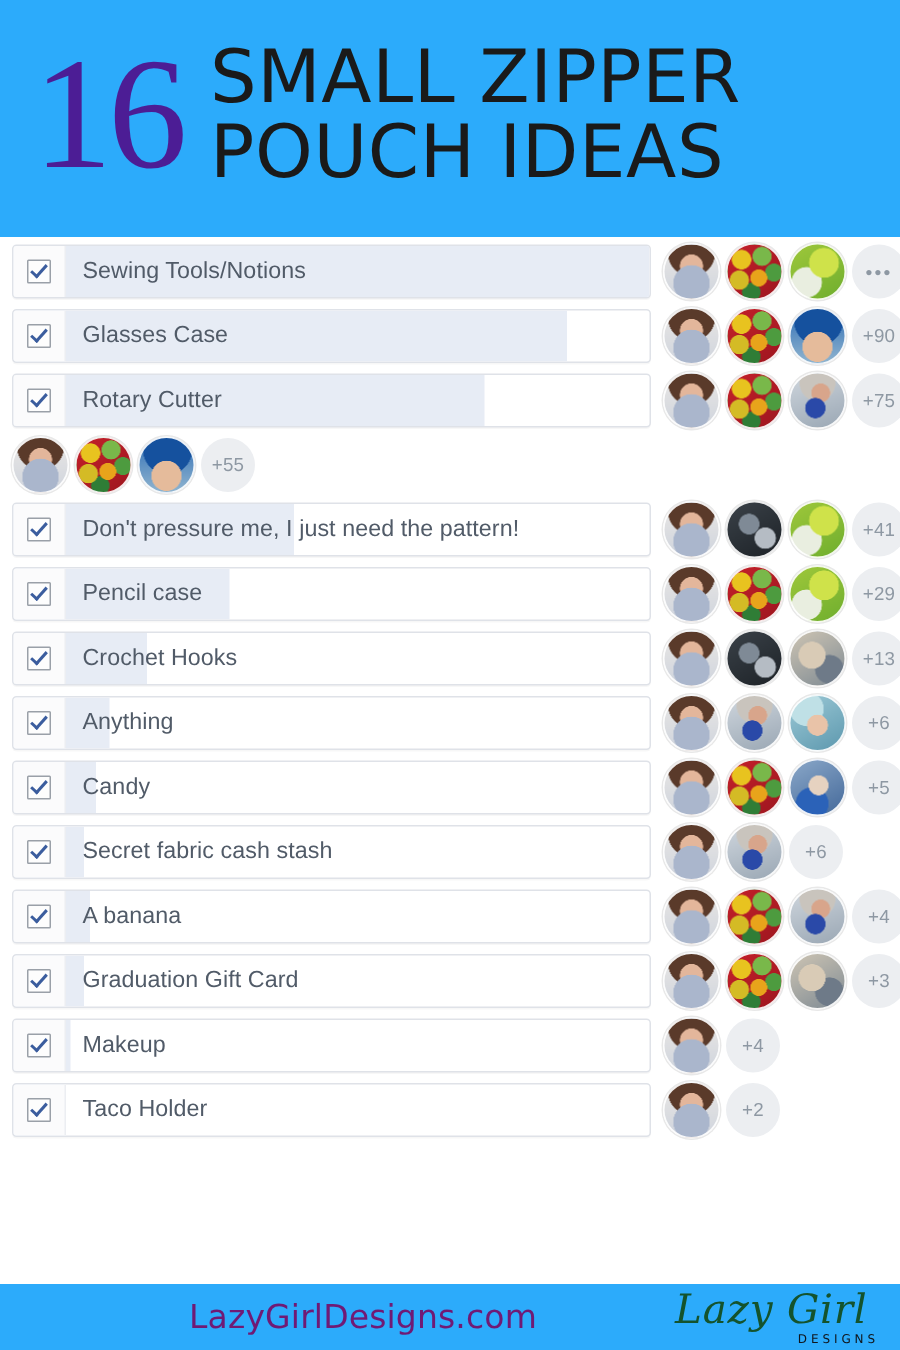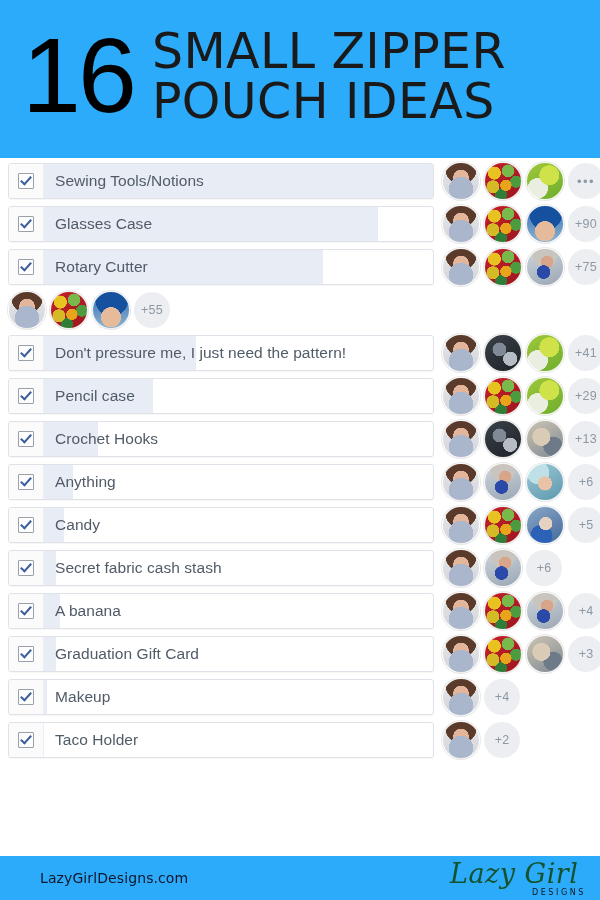--- a/index.html
+++ b/index.html
@@ -23,25 +23,25 @@
     background: #2cabfb;
     box-sizing: border-box;
     display: flex;
     align-items: center;
     padding: 0 14px 0 22px;
   }
   .hdr-number {
     font-size: 106px;
     line-height: 0.88;
     font-weight: 400;
-    color: #000000;
+    color: #4c1d95;
     letter-spacing: -3px;
     margin-right: 18px;
     margin-top: -6px;
-    font-family: Liberation Sans, sans-serif;
+    font-family: Liberation Serif, serif;
     text-align: right;
   }
   .hdr-lines {
     display: flex;
     flex-direction: column;
     justify-content: center;
     margin-top: -4px;
   }
   .hdr-line {
     font-size: 49px;
@@ -228,23 +228,23 @@
   .footer {
     position: absolute;
     left: 0; bottom: 0;
     width: 600px; height: 44px;
     background: #2cabfb;
     display: flex;
     align-items: center;
   }
   .footer-url {
     flex: 1;
-    text-align: left;
-    font-size: 14px;
-    color: #0f172a;
+    text-align: center;
+    font-size: 22px;
+    color: #701a75;
     letter-spacing: 0.1px;
     padding-left: 40px;
     font-family: "DejaVu Sans", sans-serif;
   }
   .footer-logo {
     width: 150px;
     height: 44px;
     position: relative;
     margin-right: 6px;
     flex: none;

